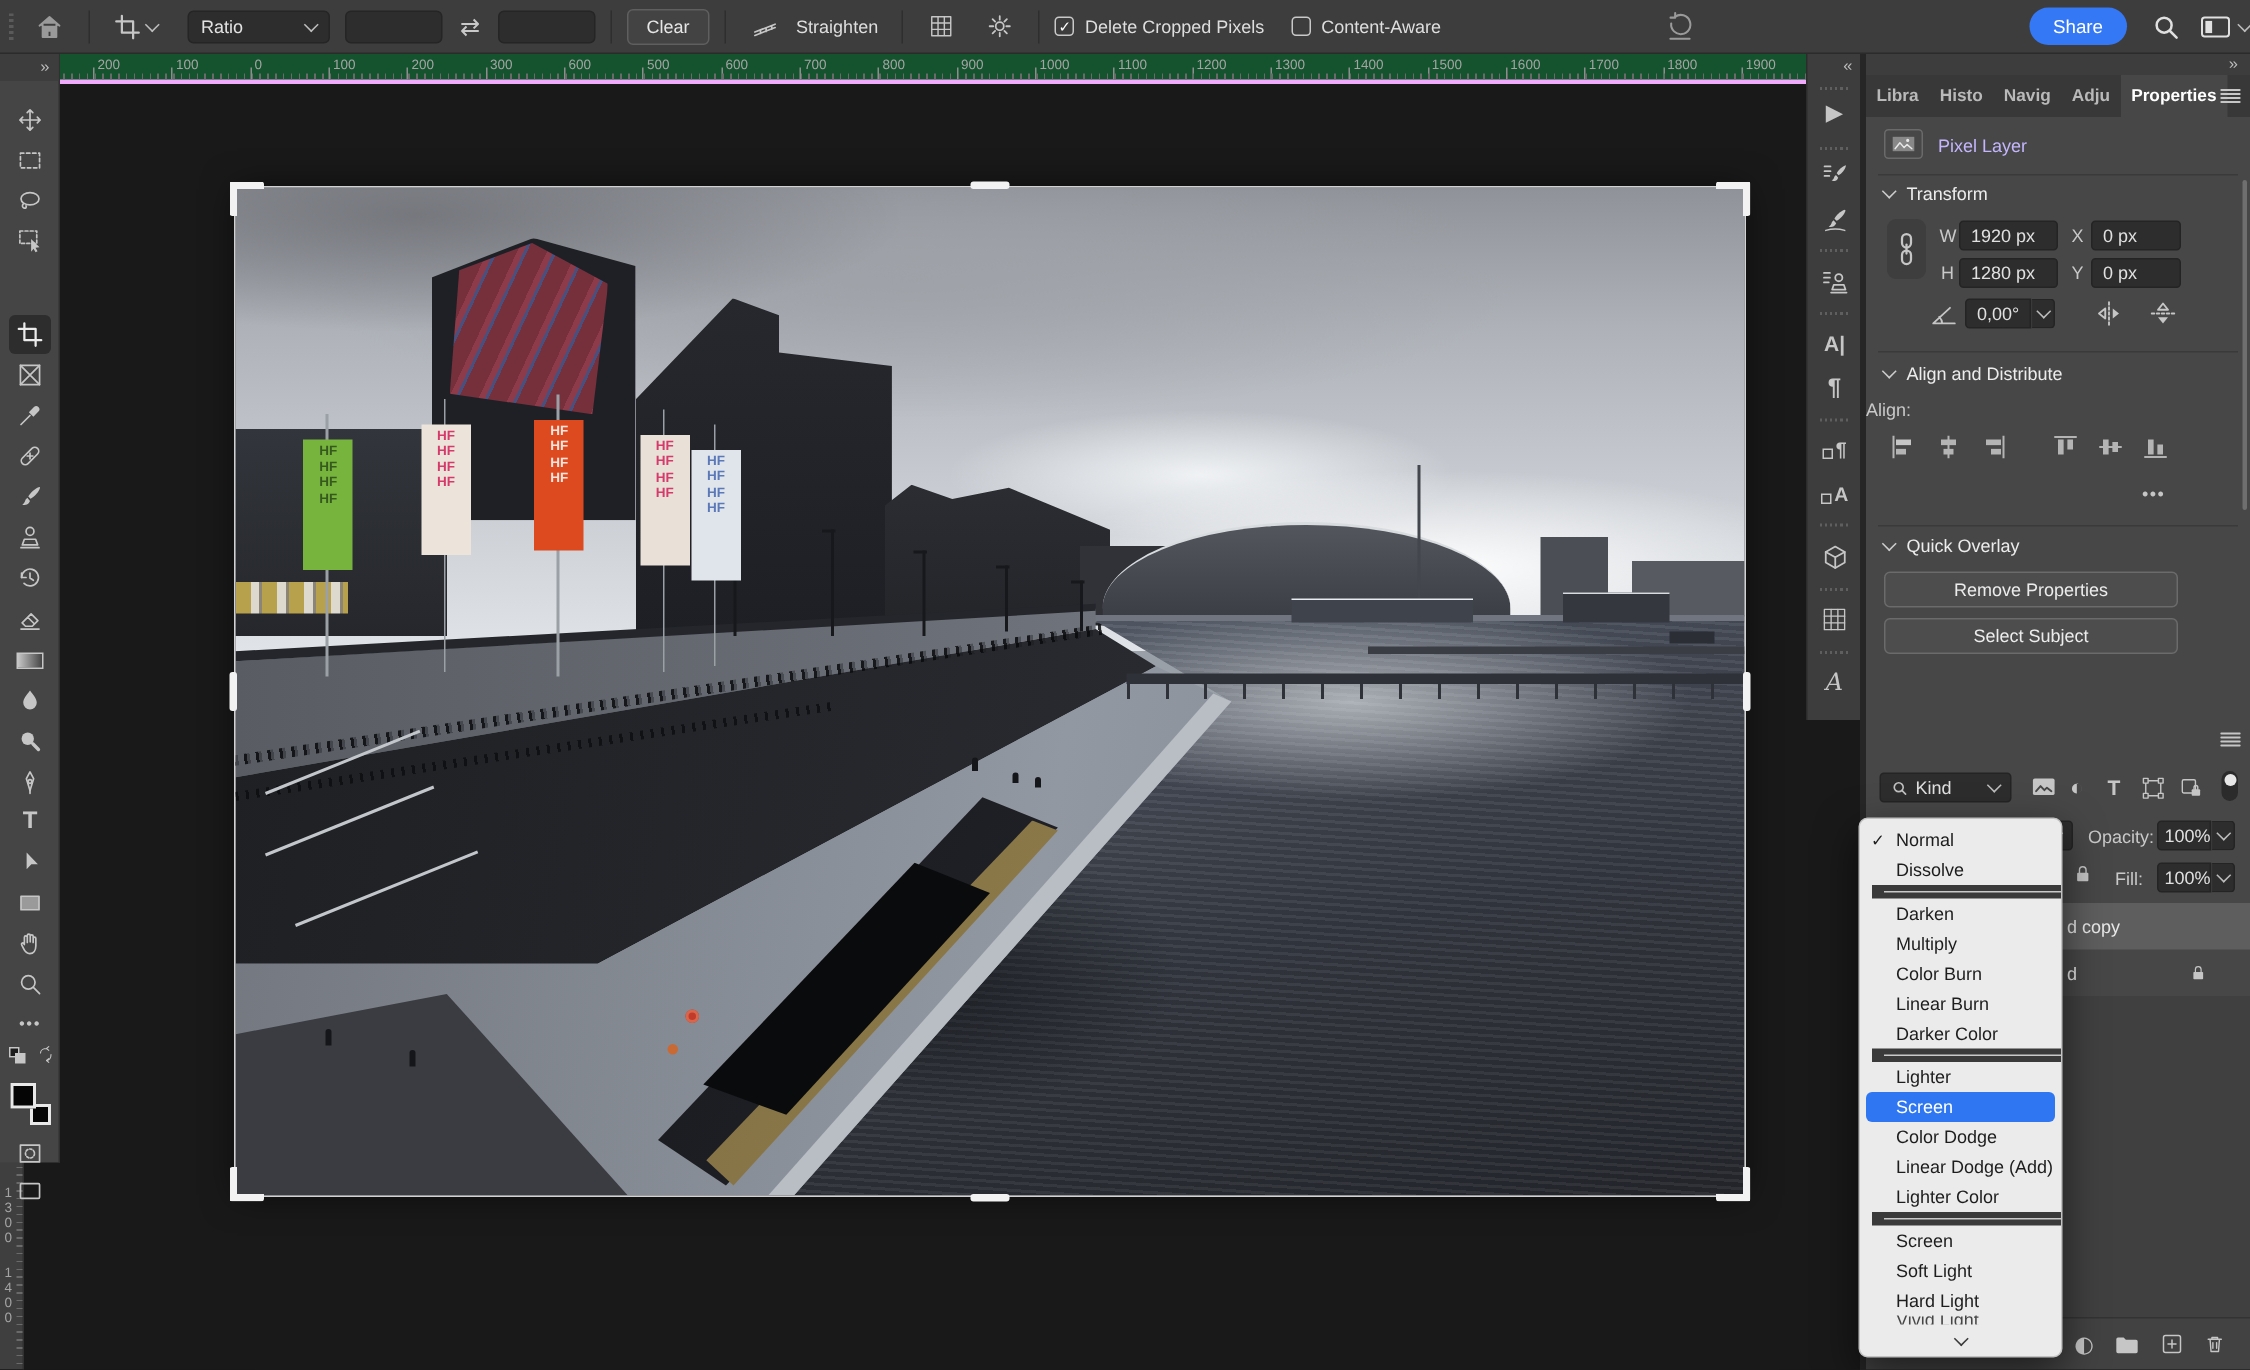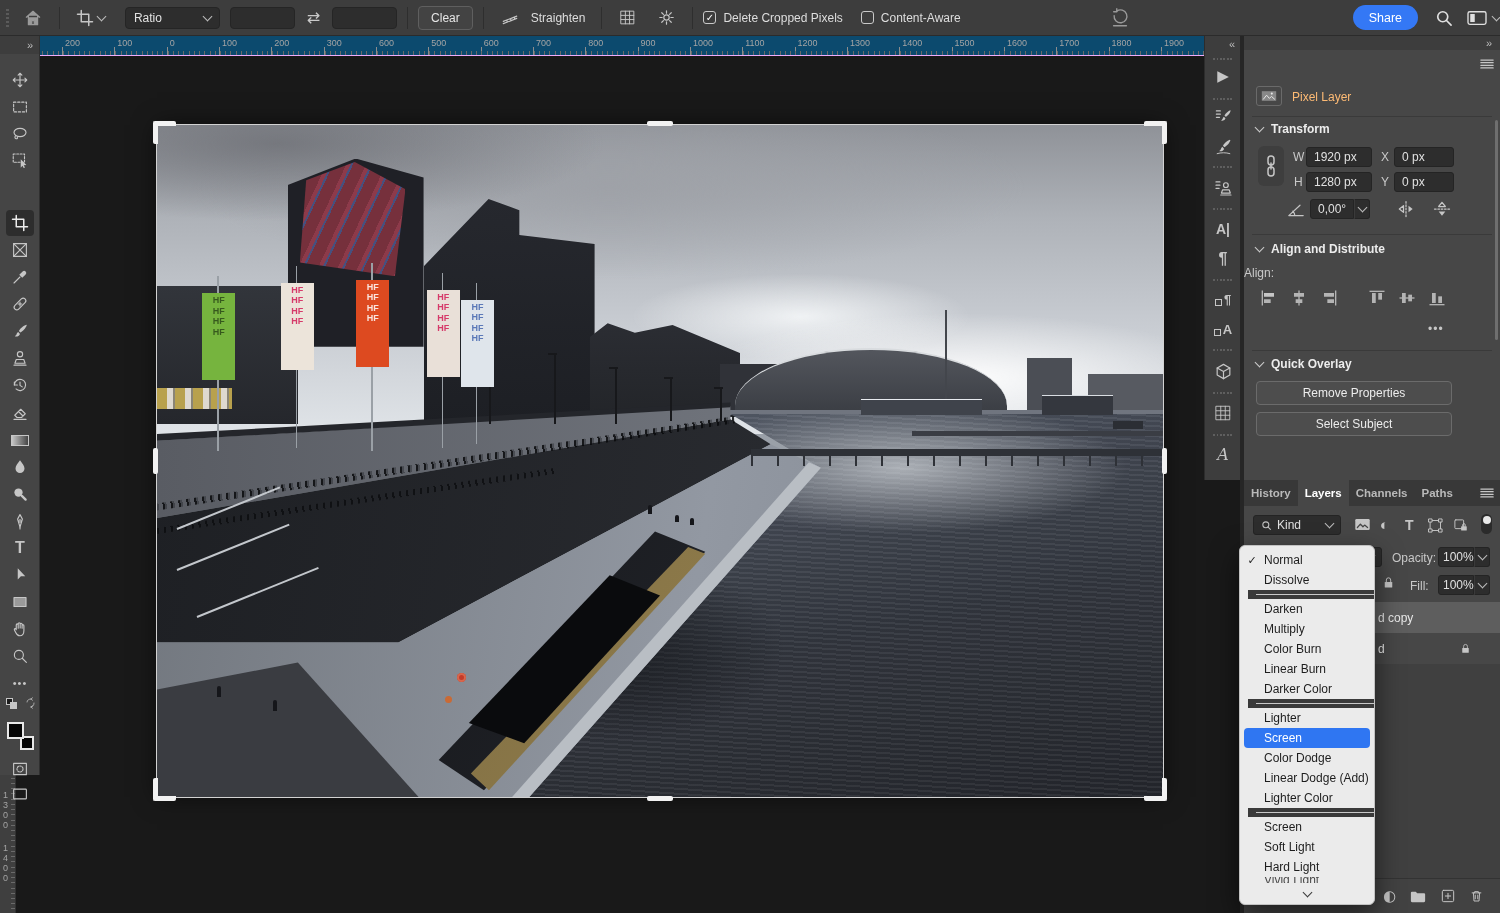--- a/index.html
+++ b/index.html
@@ -18,21 +18,21 @@
 .select{display:flex;align-items:center;justify-content:space-between;background:#2d2d2d;border:1px solid #252525;border-radius:4px;height:22px;padding:0 8px;color:#e2e2e2}
 .tb-input{width:66px;height:22px;background:#2d2d2d;border:1px solid #252525;border-radius:4px}
 .btn{display:flex;align-items:center;justify-content:center;height:24px;padding:0 12px;border:1px solid #5f5f5f;border-radius:4px;background:#434343;color:#e6e6e6}
 .cb{width:13px;height:13px;border:1.5px solid #c9c9c9;border-radius:3px;display:flex;align-items:center;justify-content:center;font-size:10px;color:#fff}
 .cb.on::before{content:"\2713"}
 .tb-label{color:#dedede;margin-left:7px;white-space:nowrap}
 .share{height:25px;padding:0 16px;border-radius:13px;background:#3478f5;color:#fff;display:flex;align-items:center;font-size:12.5px}
 .swap{font-size:16px;color:#c9c9c9;font-family:"DejaVu Sans",sans-serif}
 
 
-.hruler{position:absolute;left:16px;top:36px;width:1188px;height:20px;background:#0c4a6e;border-bottom:1px solid #f0abfc;display:flex;padding-left:46px;overflow:hidden;z-index:10}
+.hruler{position:absolute;left:16px;top:36px;width:1188px;height:20px;background:#14532d;border-bottom:3px solid #f0abfc;display:flex;padding-left:46px;overflow:hidden;z-index:10}
 .hruler::after{content:"";position:absolute;left:0;right:0;bottom:0;height:4px;background:repeating-linear-gradient(90deg,#6a6a6a 0 1px,transparent 1px 5.23px)}
 .hrc{flex:0 0 52.33px;width:52.33px;position:relative;font-size:9px;color:#a4a4a4}
 .hrc::before{content:"";position:absolute;left:0;bottom:0;height:8px;border-left:1px solid #8d8d8d}
 .hrl{position:absolute;left:3px;top:2px}
 .corner{position:absolute;left:0;top:36px;width:16px;height:20px;background:#3f3f3f;border-right:1px solid #313131;border-bottom:1px solid #313131;z-index:11}
 .vruler{position:absolute;left:0;top:56px;width:16px;height:857px;background:#3f3f3f;border-right:1px solid #313131;z-index:10}
 .vruler::after{content:"";position:absolute;top:0;bottom:0;right:0;width:4px;background:repeating-linear-gradient(180deg,#6a6a6a 0 1px,transparent 1px 5.23px)}
 .vnum{position:absolute;left:3px;width:8px;font-size:9px;line-height:10px;color:#a4a4a4;word-break:break-all}
 
 
@@ -121,21 +121,21 @@
 .dk{position:absolute;left:4px;width:28px;height:26px;display:flex;align-items:center;justify-content:center;color:#c6c6c6}
 .dk .glyph{font-size:15px;line-height:1}
 .ddots{position:absolute;left:8px;width:20px;height:2px;background:repeating-linear-gradient(90deg,#5f5f5f 0 1.5px,transparent 1.5px 3.5px)}
 
 
 .rightcol{position:absolute;left:1240px;top:36px;width:260px;height:877px;background:#474747;border-left:4px solid #262626;z-index:21}
 .minihdr{position:absolute;left:0;top:0;width:100%;height:14px;background:#3d3d3d;display:flex;justify-content:flex-end;align-items:center;padding-right:8px;color:#bdbdbd;font-size:11px}
 .tabsbar{position:absolute;left:0;width:100%;background:#383838;display:flex;align-items:stretch}
 .ptab,.ltab{display:flex;align-items:center;padding:0 7px;color:#b9b9b9;font-weight:700;font-size:11.5px;white-space:nowrap;overflow:hidden}
 .ptab.active,.ltab.active{background:#474747;color:#fff}
-.sec-title{position:absolute;display:flex;align-items:center;gap:8px;color:#ececec;font-weight:700;font-size:12px}
+.sec-title{position:absolute;display:flex;align-items:center;gap:8px;color:#ececec;font-weight:400;font-size:12px}
 .sec-title .chev{border-color:#cdcdcd}
 .divider{position:absolute;left:8px;right:8px;height:1px;background:#3a3a3a}
 .field{position:absolute;height:20px;background:#2d2d2d;border:1px solid #242424;border-radius:3px;color:#e0e0e0;display:flex;align-items:center;padding:0 7px;font-size:12px}
 .flabel{position:absolute;color:#c9c9c9;font-size:12px}
 .pbtn{position:absolute;height:24px;border:1px solid #6b6b6b;border-radius:4px;background:#4d4d4d;color:#ececec;display:flex;align-items:center;justify-content:center;font-size:12px}
 .chevbox{position:absolute;width:16px;height:20px;background:#2d2d2d;border:1px solid #242424;border-left:1px solid #3a3a3a;border-radius:0 3px 3px 0;display:flex;align-items:center;justify-content:center}
 .scrollthumb{position:absolute;right:2px;width:3px;border-radius:2px;background:#6f6f6f}
 .alico{position:absolute;width:22px;height:20px;display:flex;align-items:center;justify-content:center}
 .layer-row{position:absolute;left:0;width:100%;height:31px;display:flex;align-items:center;color:#e8e8e8;font-size:12px}
 .layer-row.selected{background:#5e5e5e}
@@ -595,34 +595,52 @@
     <div class="dk" style="top:406px">
         <span class="glyph" style="font-family:'DejaVu Serif',serif;font-style:italic;font-size:16px">A</span>
       </div>
   </div>
 
   <div class="rightcol">
     <div class="minihdr">
         <span>»</span>
       </div>
 
+    <div class="tabsbar" style="top:14px;height:28px">
+
+    <div class="ptab">
+          <span>Libra</span>
+        </div>
+        <div class="ptab">
+          <span>Histo</span>
+        </div>
+        <div class="ptab">
+          <span>Navig</span>
+        </div>
+        <div class="ptab">
+          <span>Adju</span>
+        </div>
+        <div class="ptab active">
+          <span>Properties</span>
+        </div>
+      </div>
     <div style="position:absolute;right:6px;top:22px">
       <svg class="ic" width="14" height="12" viewBox="0 0 16 12" style="stroke:#c6c6c6">
           <path d="M1 1.5h14M1 4.5h14M1 7.5h14M1 10.5h14"></path>
         </svg>
     </div>
 
     <div style="position:absolute;left:12px;top:50px;width:26px;height:20px;border:1px solid #6a6a6a;border-radius:3px;display:flex;align-items:center;justify-content:center">
       <svg class="ic" width="16" height="12" viewBox="0 0 20 14" style="stroke-width:1.2">
           <rect x="1" y="1" width="18" height="12" fill="#888" stroke="none"></rect>
           <path d="M3 11l4-5 3.5 4 2.5-2.5 4 3.5" stroke="#e8e8e8"></path>
           <circle cx="13.5" cy="4" r="1.3" fill="#e8e8e8" stroke="none"></circle>
         </svg>
     </div>
-    <span class="flabel" style="left:48px;top:54px;color:#fdba74">Pixel Layer</span>
+    <span class="flabel" style="left:48px;top:54px;color:#c4b5fd">Pixel Layer</span>
     <div class="divider" style="top:80px"></div>
 
     <div class="sec-title" style="left:12px;top:86px">
       <span class="chev"></span>
       <span>Transform</span>
     </div>
     <div style="position:absolute;left:14px;top:110px;width:26px;height:40px;background:#3e3e3e;border-radius:6px;display:flex;align-items:center;justify-content:center">
       <svg class="ic" width="14" height="24" viewBox="0 0 14 24">
           <rect x="4" y="2" width="6" height="9" rx="3"></rect>
           <rect x="4" y="13" width="6" height="9" rx="3"></rect>
@@ -725,35 +743,20 @@
       <span>Quick Overlay</span>
     </div>
     <div class="pbtn" style="left:12px;top:345px;width:196px">
         <span>Remove Properties</span>
       </div>
     <div class="pbtn" style="left:12px;top:376px;width:196px">
         <span>Select Subject</span>
       </div>
     <div class="scrollthumb" style="top:84px;height:220px"></div>
 
-    <div class="tabsbar" style="top:444px;height:26px">
-
-    <div class="ltab">
-          <span>History</span>
-        </div>
-        <div class="ltab active">
-          <span>Layers</span>
-        </div>
-        <div class="ltab">
-          <span>Channels</span>
-        </div>
-        <div class="ltab">
-          <span>Paths</span>
-        </div>
-      </div>
     <div style="position:absolute;right:6px;top:451px">
       <svg class="ic" width="14" height="12" viewBox="0 0 16 12" style="stroke:#c6c6c6">
           <path d="M1 1.5h14M1 4.5h14M1 7.5h14M1 10.5h14"></path>
         </svg>
     </div>
 
     <div class="field" style="left:9px;top:479px;width:88px;justify-content:flex-start;gap:5px">
       <svg class="ic" width="11" height="11" viewBox="0 0 24 24" style="stroke:#c0c0c0;stroke-width:2.4">
           <circle cx="10.5" cy="10.5" r="6.5"></circle>
           <path d="M15.5 15.5l5 5"></path>

